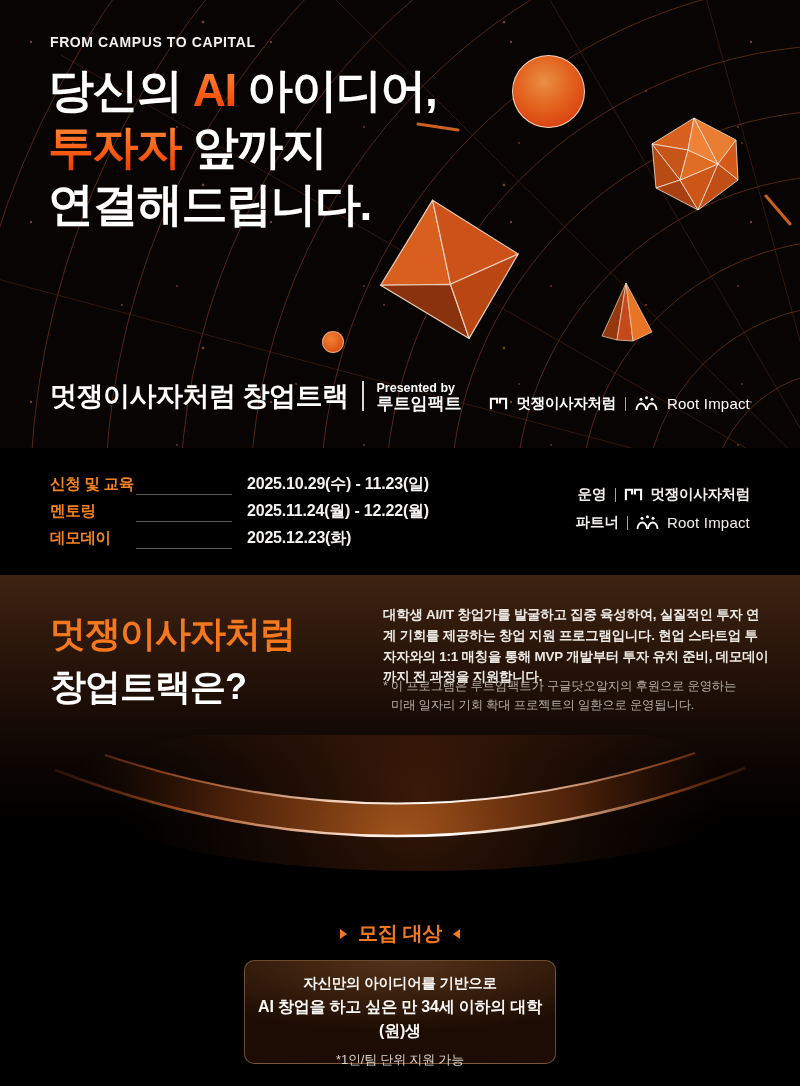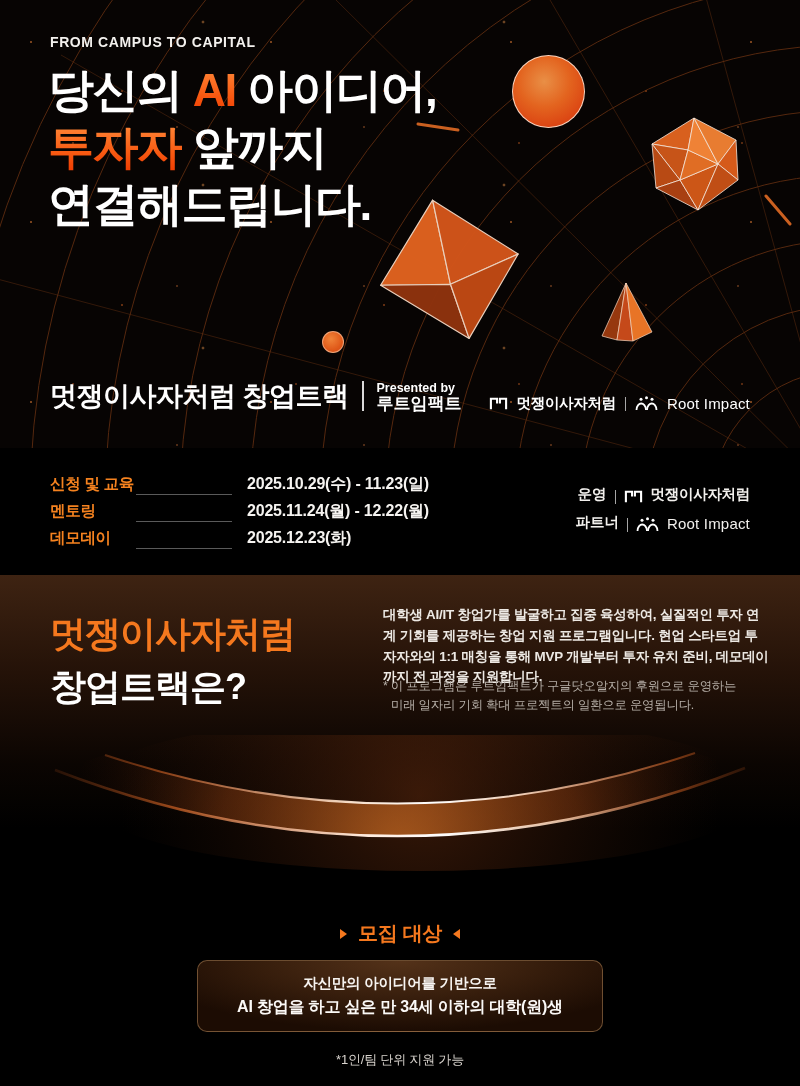--- a/index.html
+++ b/index.html
@@ -41,21 +41,21 @@
   .ri-name { font-size:15px; font-weight:500; letter-spacing:.2px; }
 
   
   .schedule { position:absolute; left:0; top:448px; width:800px; height:127px; background:#000; }
   .sched-rows { position:absolute; left:50px; top:20px; }
   .sched-row { display:flex; align-items:flex-end; height:27px; }
   .sched-label { width:86px; font-size:15.5px; font-weight:800; color:#f5821f; letter-spacing:-.3px; }
   .sched-line { width:96px; height:1px; background:#5a5a5a; margin-right:15px; }
   .sched-date { font-size:16px; font-weight:700; color:#f5f3f0; letter-spacing:-.2px; }
   .org-block { position:absolute; right:50px; top:37px; }
-  .org-row { display:flex; justify-content:flex-end; align-items:flex-end; gap:8px; height:19px; margin-bottom:9px; color:#f2f0ed; }
+  .org-row { display:flex; justify-content:flex-end; align-items:center; gap:8px; height:19px; margin-bottom:9px; color:#f2f0ed; }
   .org-role { font-size:14.5px; font-weight:700; }
   .org-name { font-size:14.5px; font-weight:700; letter-spacing:-.3px; }
   .org-name.ri { font-size:15px; font-weight:500; letter-spacing:.2px; }
 
   
   .about { position:absolute; left:0; top:575px; width:800px; height:325px;
     background:linear-gradient(180deg,#3e2312 0%,#241208 30%,#0b0502 58%,#000 78%); }
   .about-title { position:absolute; left:50px; top:32px; font-size:36px; font-weight:900;
     line-height:53px; letter-spacing:-1px; color:#fff; }
   .about-title .accent { color:#f5781e; }
@@ -68,22 +68,22 @@
   .smile-arcs { position:absolute; left:0; top:160px; }
 
   
   .recruit { position:absolute; left:0; top:900px; width:800px; height:186px; background:#000; }
   .recruit-heading { position:absolute; left:0; top:20px; width:800px; display:flex;
     justify-content:center; align-items:center; gap:11px; }
   .recruit-heading h2 { font-size:20px; font-weight:900; color:#f5781e; letter-spacing:-.3px; }
   .tri { width:0; height:0; border-top:5px solid transparent; border-bottom:5px solid transparent; }
   .tri-right { border-left:7px solid #f5781e; }
   .tri-left { border-right:7px solid #f5781e; }
-  .recruit-card { position:absolute; left:50%; top:60px; transform:translateX(-50%); width:406px;
-    padding:11px 10px 12px; border-radius:10px; text-align:center;
+  .recruit-card { position:absolute; left:50%; top:60px; transform:translateX(-50%); width:312px;
+    padding:11px 10px 20px; border-radius:10px; text-align:center;
     border:1px solid rgba(205,155,105,.45);
     background:radial-gradient(ellipse 260px 70px at 50% 0%, #543219 0%, #361d0c 55%, #1c0c03 100%); }
   .card-l1 { font-size:14.5px; font-weight:700; color:#f7f4f1; line-height:23px; letter-spacing:-.2px; }
   .card-l2 { font-size:16px; font-weight:800; color:#fbf9f7; line-height:24px; letter-spacing:-.2px; }
   .recruit-footnote { position:absolute; left:0; top:151px; width:800px; text-align:center;
     font-size:13px; font-weight:500; color:#d9d4ce; letter-spacing:-.2px; }
 
   .shape { position:absolute; }
   .sphere { left:512px; top:55px; width:73px; height:73px; border-radius:50%;
     border:1px solid rgba(255,235,220,.85);

